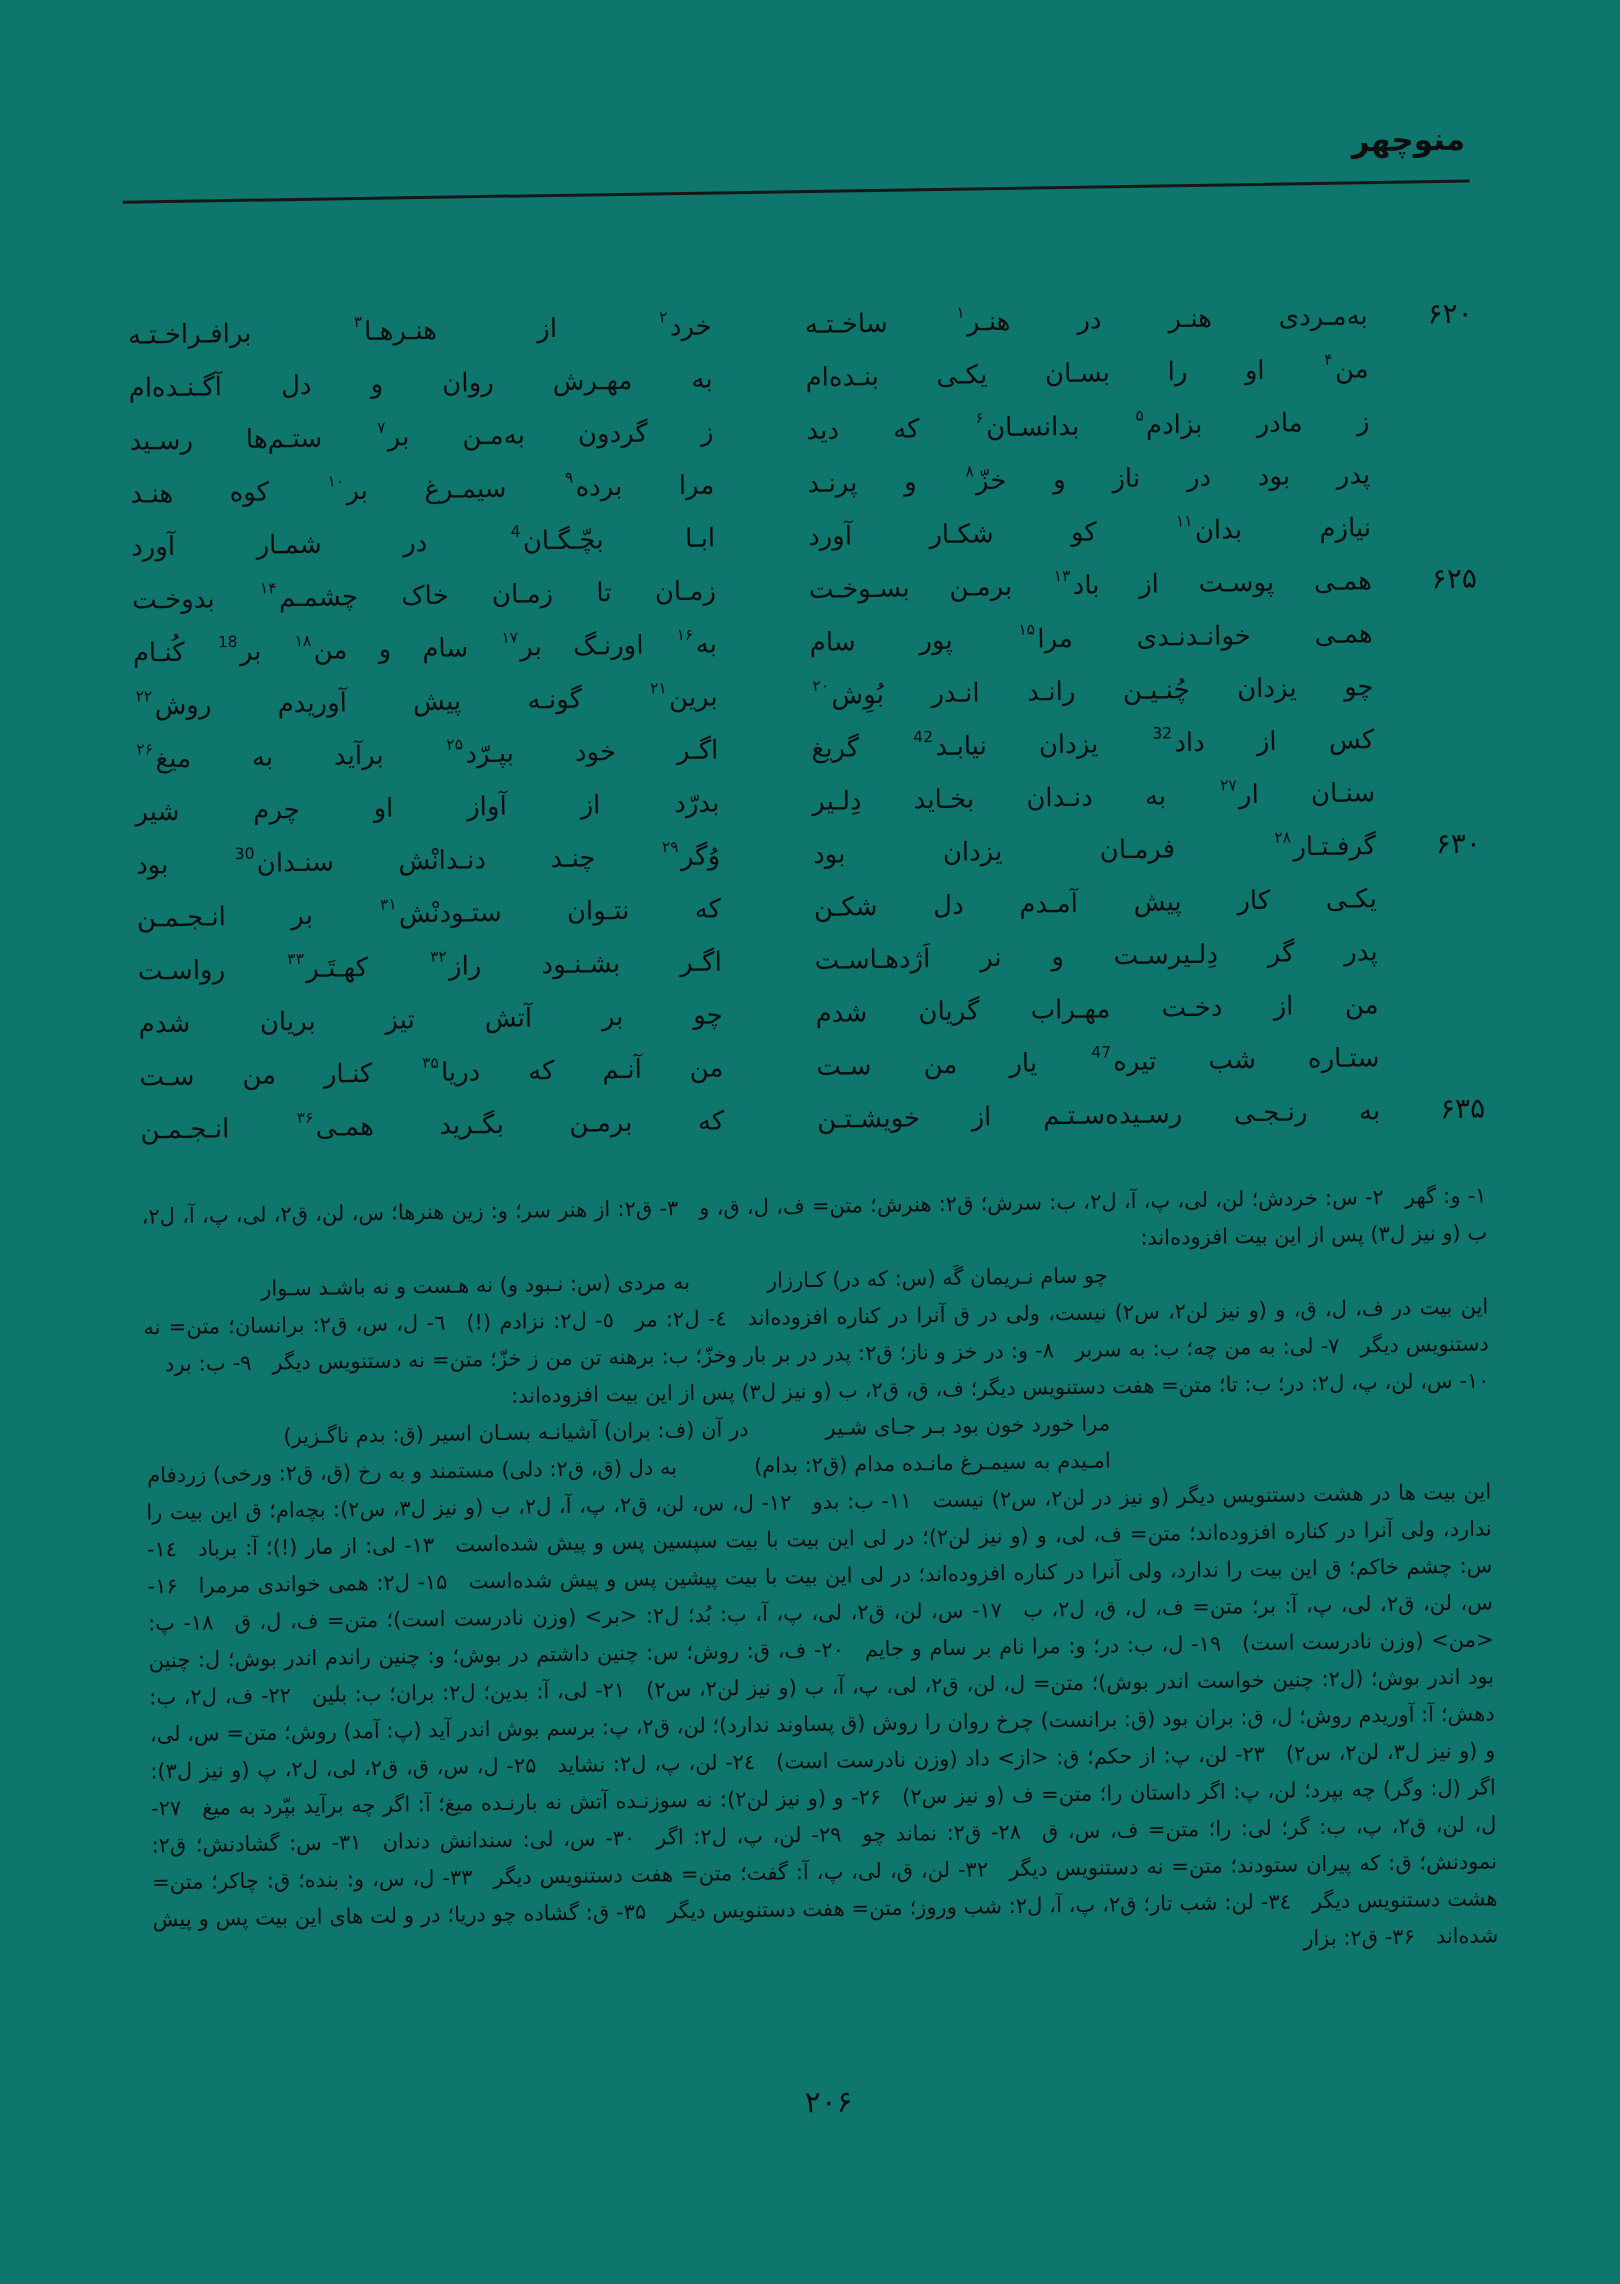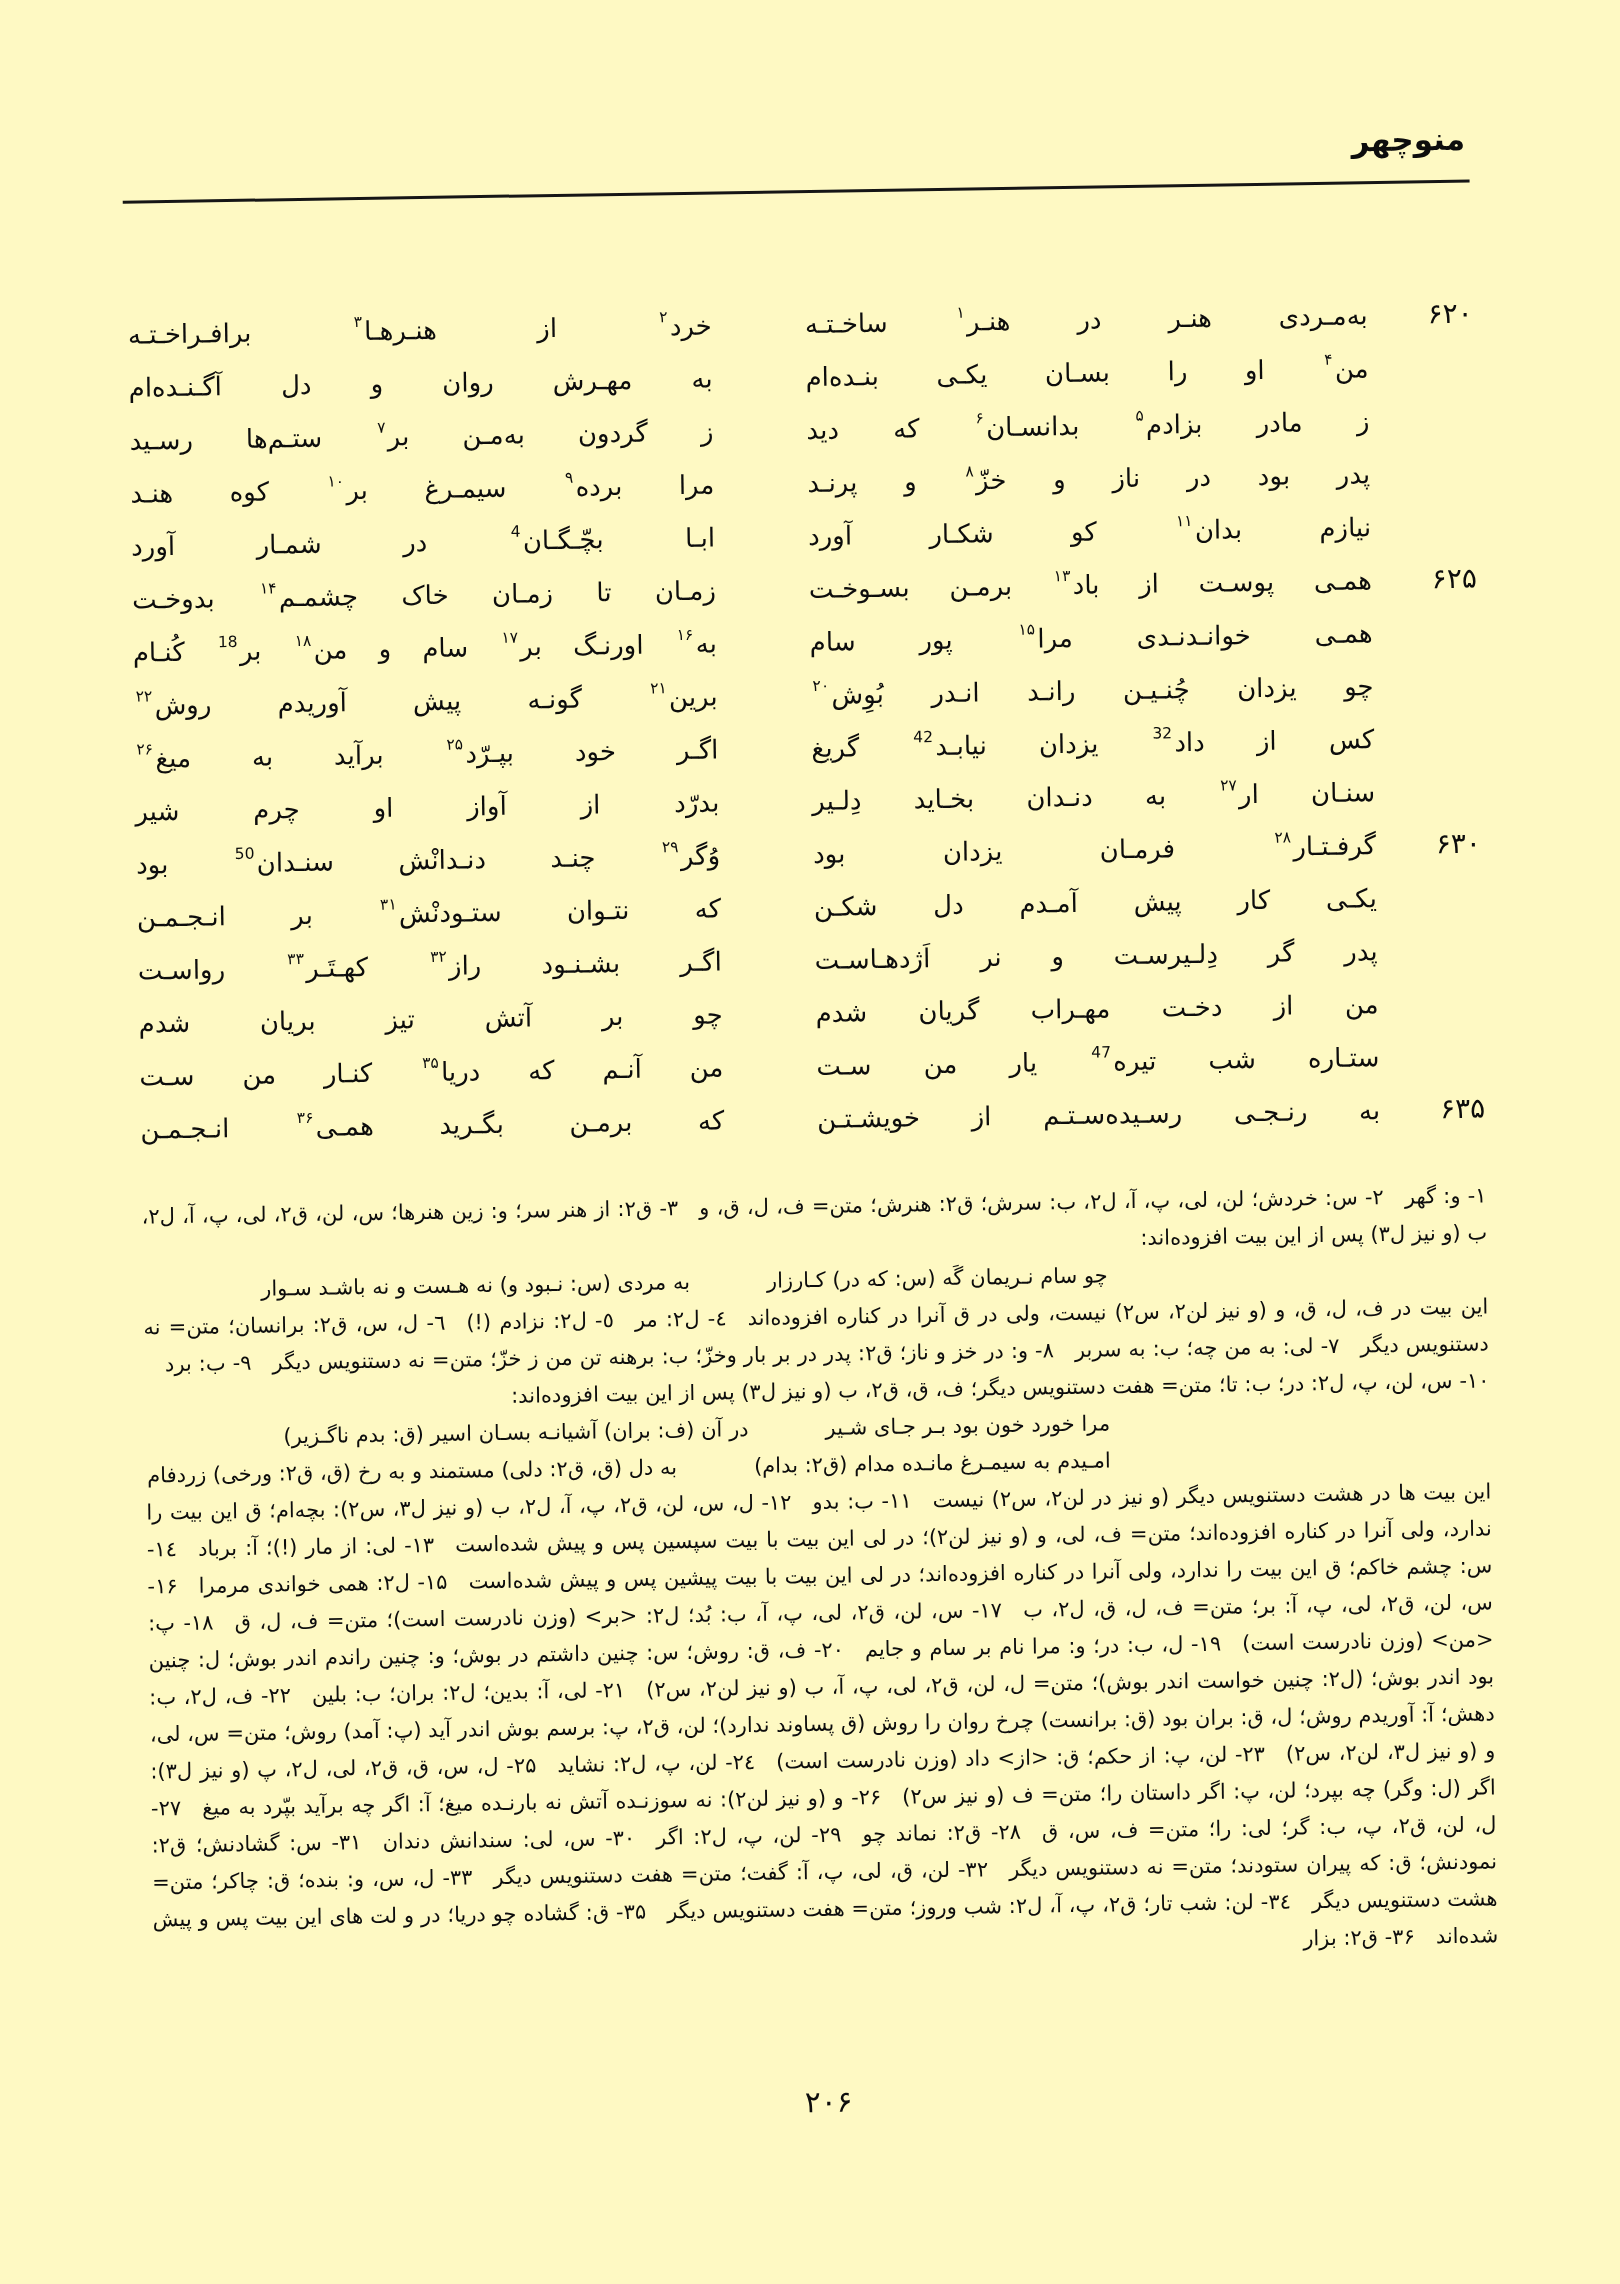--- a/index.html
+++ b/index.html
@@ -4,21 +4,21 @@
 <style>
   html, body {
     margin: 0; padding: 0;
     background: #ffffff;
     width: 1620px; height: 2284px;
     font-family: "DejaVu Sans", sans-serif;
   }
   .page {
     position: absolute; inset: 0;
     width: 1620px; height: 2284px;
-    background: #fef9c3;
+    background: #0f766e;
     color: #0d0d0d;
     direction: rtl;
     overflow: hidden;
   }
   .content {
     position: absolute; inset: 0;
     transform: rotate(-0.9deg);
     transform-origin: 50% 40%;
   }
   .running-title {
@@ -160,21 +160,21 @@
         <div class="verse-line">
           <div class="vnum"></div>
           <div class="hemi hemi-a">سنـان ار<sup>۲۷</sup> به دنـدان بخـاید دِلـیر</div>
           <div class="hspace"></div>
           <div class="hemi hemi-b">بدرّد از آواز او چرم شیر</div>
         </div>
         <div class="verse-line">
           <div class="vnum">۶۳۰</div>
           <div class="hemi hemi-a">گرفـتـار<sup>۲۸</sup> فرمـان یزدان بود</div>
           <div class="hspace"></div>
-          <div class="hemi hemi-b">وُگر<sup>۲۹</sup> چنـد دنـدانْش سنـدان<sup>50</sup> بود</div>
+          <div class="hemi hemi-b">وُگر<sup>۲۹</sup> چنـد دنـدانْش سنـدان<sup>30</sup> بود</div>
         </div>
         <div class="verse-line">
           <div class="vnum"></div>
           <div class="hemi hemi-a">یکـی کار پیش آمـدم دل شکـن</div>
           <div class="hspace"></div>
           <div class="hemi hemi-b">که نتـوان ستـودنْش<sup>۳۱</sup> بر انـجـمـن</div>
         </div>
         <div class="verse-line">
           <div class="vnum"></div>
           <div class="hemi hemi-a">پدر گر دِلـیرسـت و نر اَژدهـاسـت</div>

